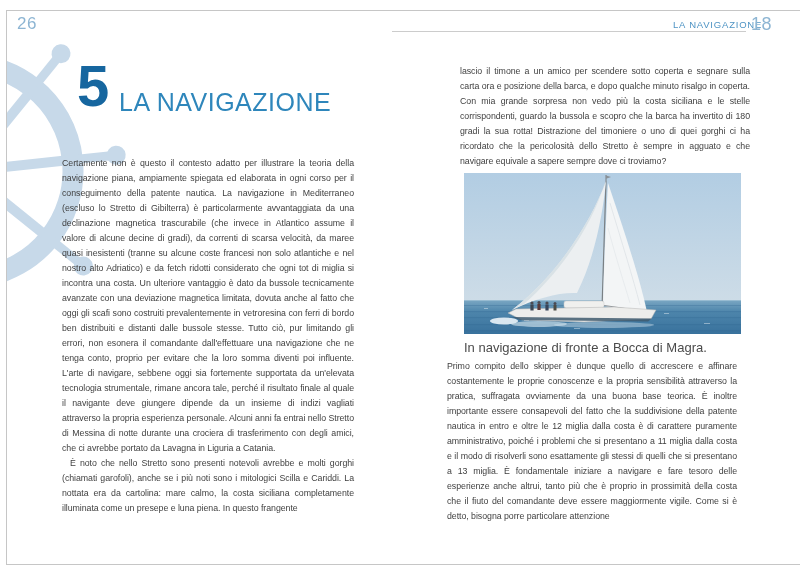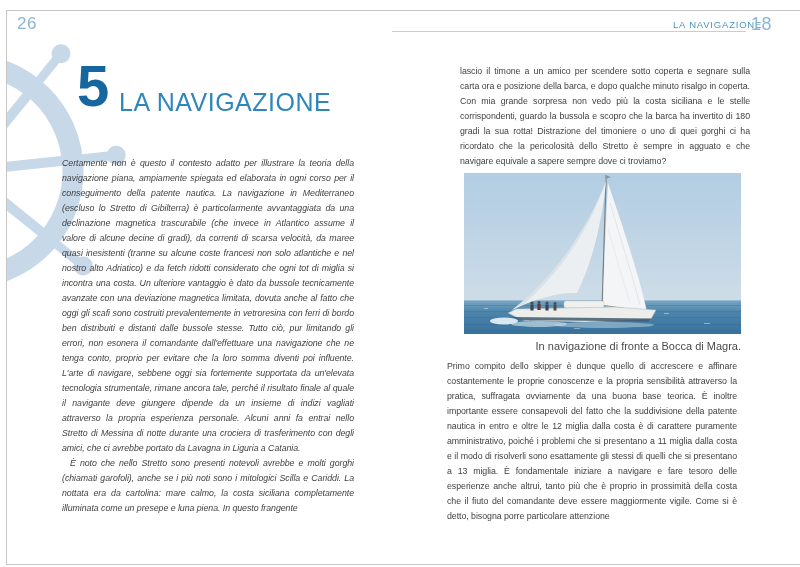--- a/index.html
+++ b/index.html
@@ -19,37 +19,37 @@
   .chapter-number{
     left:70px;top:46px;font-size:58px;font-weight:bold;color:#16669f;line-height:1;
   }
   .chapter-title{
     left:112px;top:77px;font-size:25px;color:#2e86bb;letter-spacing:0.5px;white-space:nowrap;
   }
   .bodytext{
     font-size:8.8px;line-height:15px;color:#3f3f3f;text-align:justify;
     letter-spacing:-0.05px;
   }
-  .col-left{left:55px;top:145px;width:292px;font-style:italic;}
+  .col-left{left:55px;top:145px;width:292px;}
   .indent-first{text-indent:8px;}
   
   .running-header{
     left:666px;top:8px;font-size:9.5px;color:#4f94c4;letter-spacing:0.8px;white-space:nowrap;
   }
   .pagenum-right{
     left:744px;top:3px;font-size:18px;color:#8db5d3;letter-spacing:0.5px;
   }
   .header-rule{
     left:385px;top:20px;width:354px;height:1px;background:#cccccc;
   }
   .col-right-top{left:453px;top:46px;width:290px;margin-top:7px;}
   .photo-box{left:457px;top:162px;width:277px;height:161px;}
   .photo-caption{
-    left:457px;top:329px;width:277px;text-align:right;
-    font-size:11px;color:#4b4b4b;
+    left:457px;top:329px;width:277px;text-align:left;
+    font-size:13px;color:#4b4b4b;
   }
   .col-right-bottom{left:440px;top:348px;width:290px;}
   .wheel{left:-211px;top:-10px;width:340px;height:340px;}
 </style>
 </head>
 <body>
 
 <div class="frame">
 
   <svg class="abs wheel" viewBox="-170 -170 340 340">

